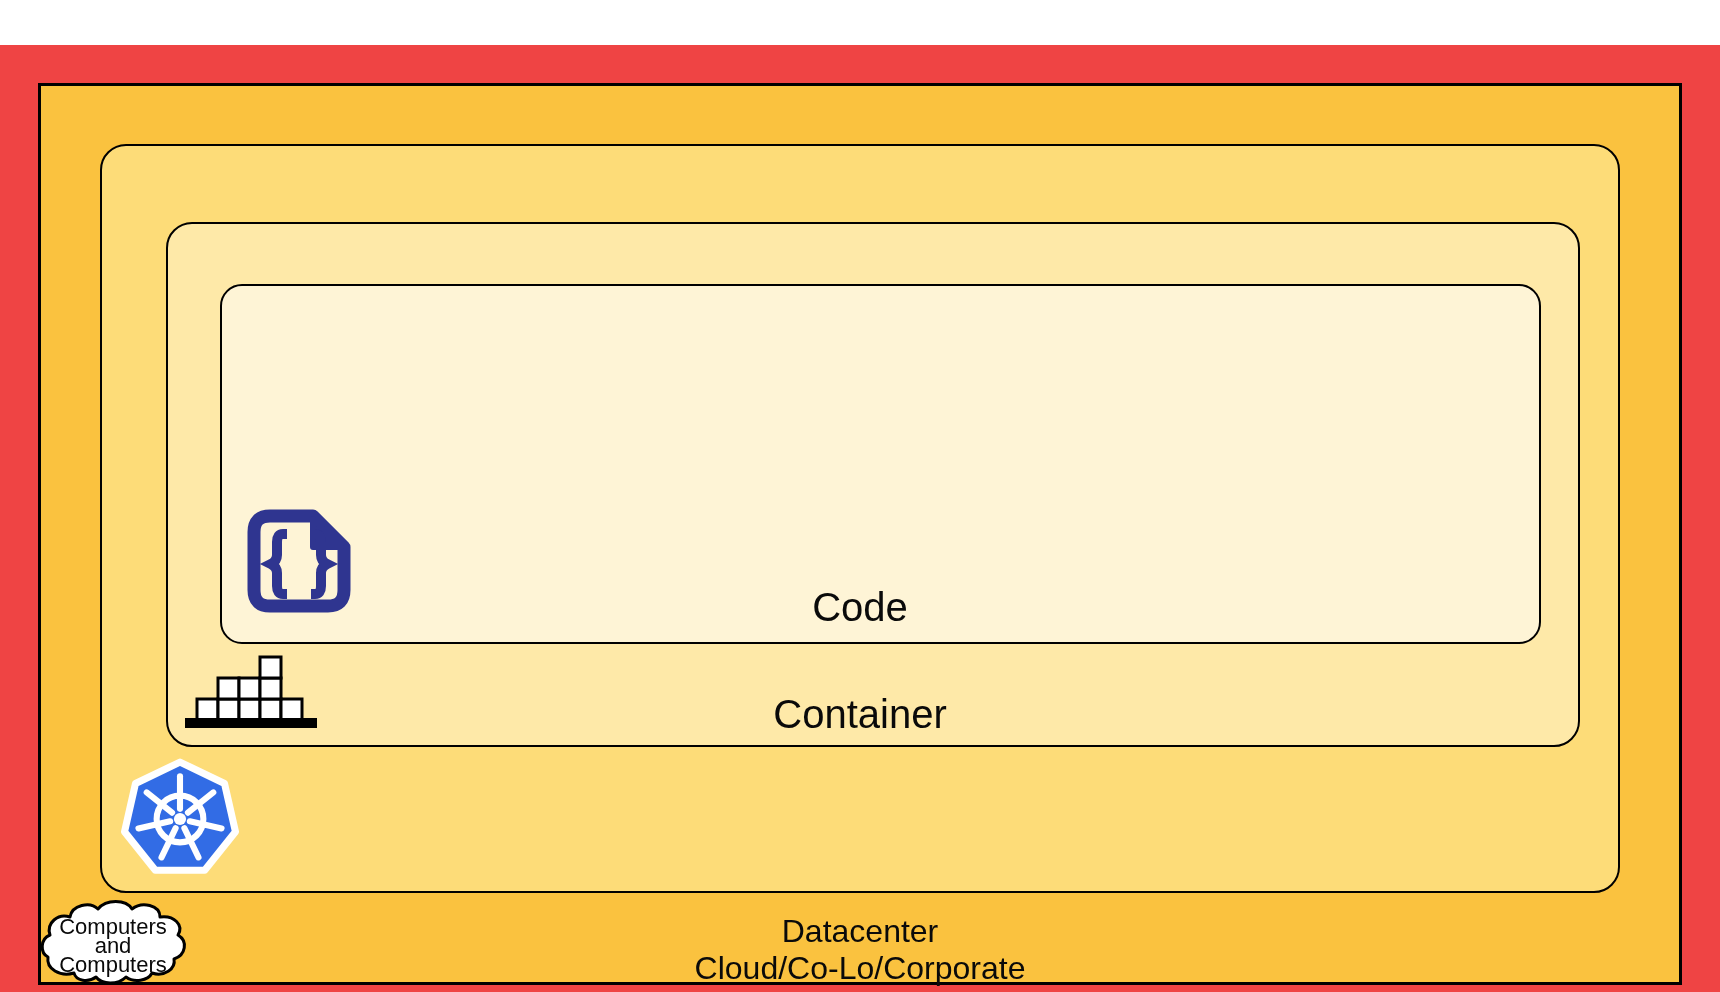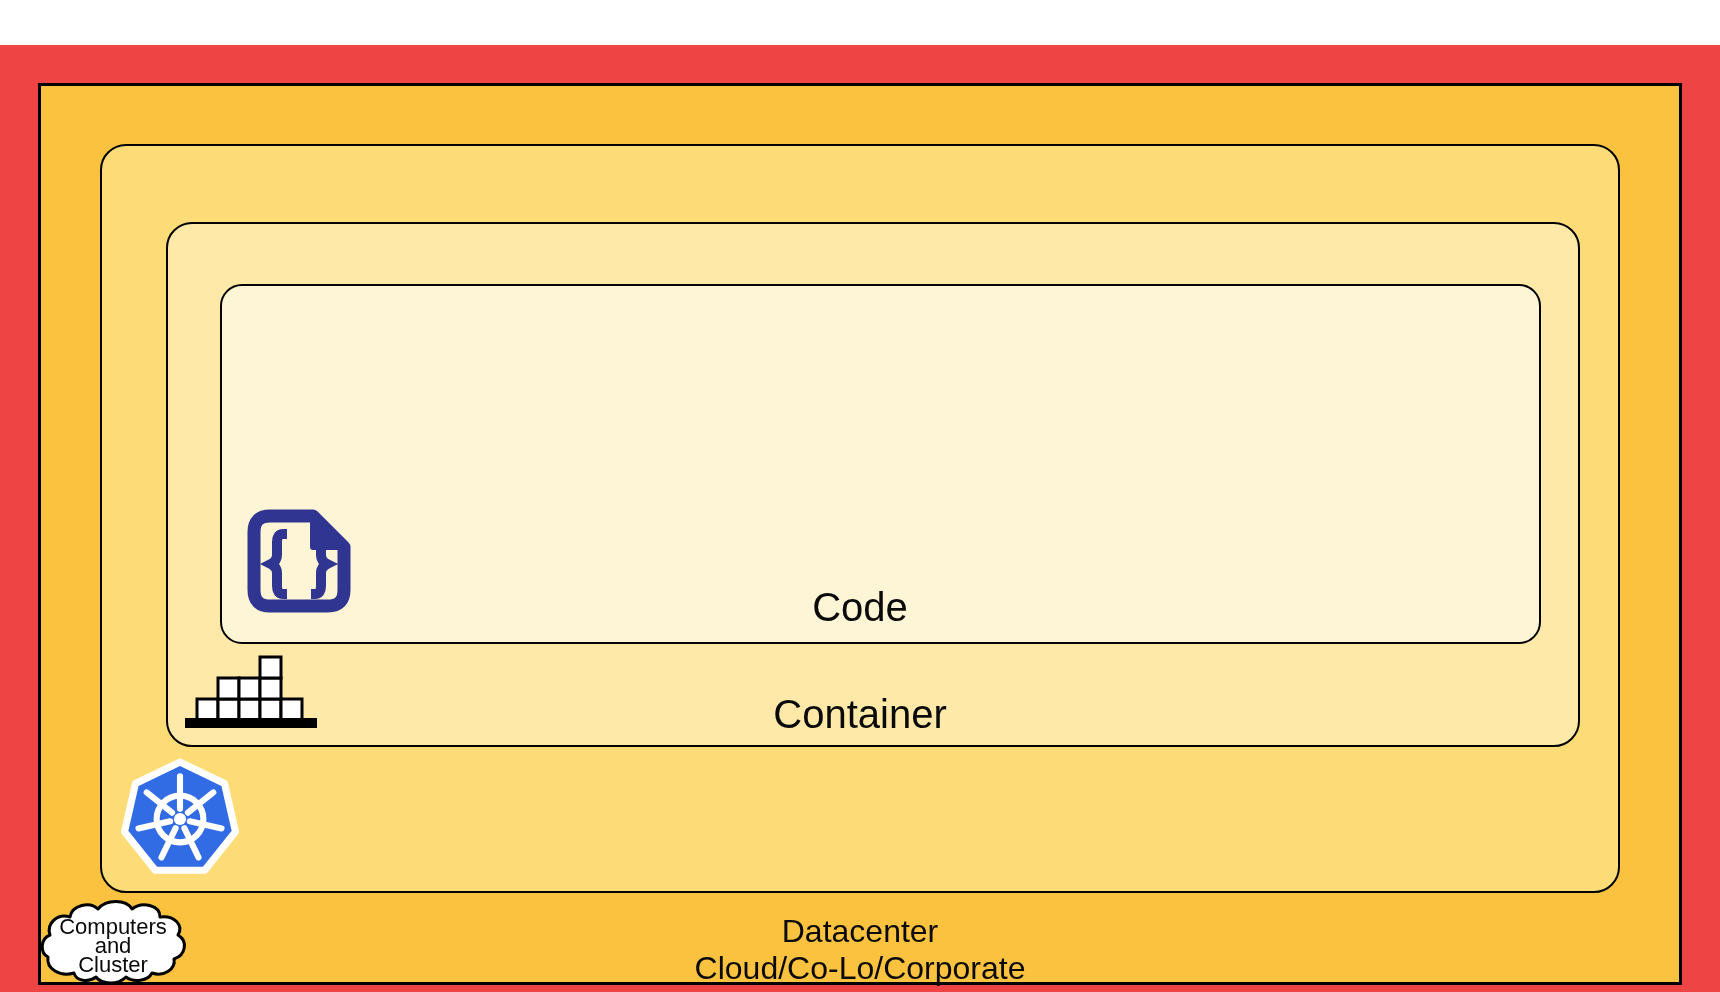--- a/index.html
+++ b/index.html
@@ -83,16 +83,16 @@
   </svg>
 
   <svg class="icon cloud-icon" viewBox="0 0 150 92" xmlns="http://www.w3.org/2000/svg">
     <path d="M 36 78 C 22 82 8 74 10 62 C 2 58 2 44 12 40 C 8 28 20 18 32 22
              C 34 10 52 6 60 14 C 68 4 88 4 94 14 C 104 6 122 10 122 22
              C 136 20 146 30 140 40 C 150 46 148 60 136 64 C 138 74 126 82 114 78
              C 110 86 96 88 88 82 C 80 90 64 90 58 82 C 50 88 38 86 36 78 Z" fill="#ffffff" stroke="#000000" stroke-width="3" stroke-linejoin="round"></path>
   </svg>
   <div class="cloud-text">
       <div>Computers and</div>
-      <div>Cluster</div>
+      <div>Computers</div>
     </div>
 
 </div>
 
 </body></html>

